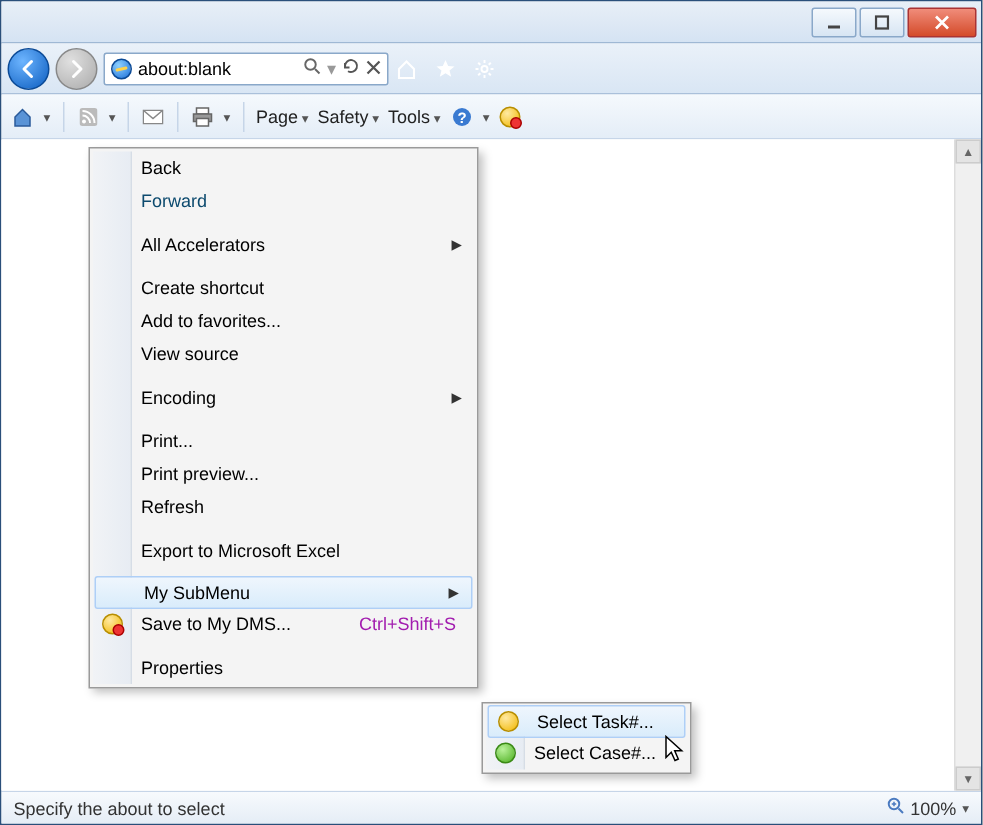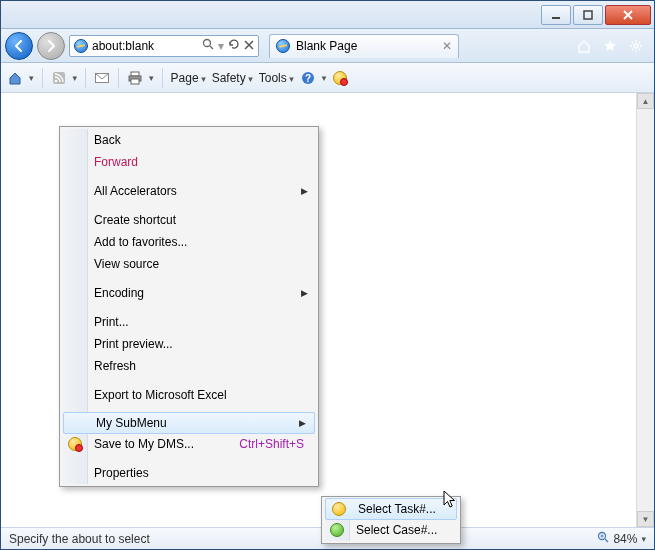--- a/index.html
+++ b/index.html
@@ -130,38 +130,37 @@
 .zoom { display:flex;align-items:center;gap:4px; }
 
 
 .ctx {
   position:absolute;
   background:#f4f4f4;
   border:1px solid #9a9a9a;
   box-shadow: 3px 3px 6px rgba(0,0,0,0.25);
   padding: 2px;
   font-size:12px;
-  margin-top:28px;
 }
 .ctx-main { left:58px; top:5px; width:260px; }
 .ctx-sub  { left:320px; top:375px; width:140px; }
 .ctx-col {
   position:absolute; left:2px; top:2px; bottom:2px; width:26px;
   background:linear-gradient(to right,#f1f3f6,#e7ecf3);
   border-right:1px solid #d6dde6;
 }
 .ctx ul { list-style:none; position:relative; }
 .ctx li {
   height:22px; display:flex; align-items:center;
   padding-left:32px; padding-right:20px;
   position:relative;
 }
 .ctx li.sep-row { height:7px; padding:0; }
 .ctx li.sep-row hr { margin-left:30px; border:none; border-top:1px solid #d0d5dc; }
-.ctx li.disabled { color:#be185d; }
+.ctx li.disabled { color:#0c4a6e; }
 .ctx li.hover {
   background:linear-gradient(#eff6fd,#d9ecfb);
   border:1px solid #aecff7; border-radius:2px;
   margin:-1px 1px; padding-right:19px;
 }
 .ctx li .arrow { position:absolute; right:8px; font-size:9px; color:#333;}
 .ctx li .shortcut { position:absolute; right:12px; color:#a21caf;}
 .ctx li .micon { position:absolute; left:5px; width:16px; height:16px; display:flex;align-items:center;justify-content:center;}
 .gear-orb {
   width:14px;height:14px;border-radius:50%;
@@ -233,27 +232,20 @@
                 <path d="M2 6 A4 4 0 1 1 4 9.5" fill="none" stroke="#555" stroke-width="1.3"></path>
                 <path d="M2 4 L2 7 L5 7" fill="none" stroke="#555" stroke-width="1.3"></path>
               </svg></span>
           <span><svg width="10" height="10">
                 <path d="M1 1 L9 9 M9 1 L1 9" stroke="#555" stroke-width="1.5"></path>
               </svg></span>
         </div>
       </div>
     </div>
 
-    <div class="tabstrip">
-      <div class="tab">
-        <span class="ie-icon"></span>
-        <span>Blank Page</span>
-        <span class="tab-close">✕</span>
-      </div>
-    </div>
 
     <div class="nav-icons">
       <span class="tiny-icon">
           <svg width="14" height="14" viewBox="0 0 14 14">
             <path d="M2 7 L7 2 L12 7 L12 13 L2 13 Z" fill="none" stroke="#fff" stroke-width="1.4"></path>
           </svg>
         </span>
       <span class="tiny-icon">
           <svg width="14" height="14" viewBox="0 0 14 14">
             <path d="M7 1 L8.8 5 L13 5.3 L9.7 8 L10.8 12.2 L7 9.8 L3.2 12.2 L4.3 8 L1 5.3 L5.2 5 Z" fill="#fff"></path>
@@ -429,18 +421,18 @@
   </div>
 
   <div class="statusbar">
     <span>Specify the about to select</span>
     <span class="zoom">
       <span><svg width="12" height="12" viewBox="0 0 12 12">
             <circle cx="5" cy="5" r="3.5" fill="none" stroke="#4a7ac0" stroke-width="1.3"></circle>
             <path d="M8 8 L11 11" stroke="#4a7ac0" stroke-width="1.3"></path>
             <path d="M3.5 5 H6.5 M5 3.5 V6.5" stroke="#4a7ac0" stroke-width="1"></path>
           </svg></span>
-      <span>84%</span>
+      <span>100%</span>
       <span style="font-size:9px;color:#555">▾</span>
     </span>
   </div>
 
 </div>
 
 </body></html>

